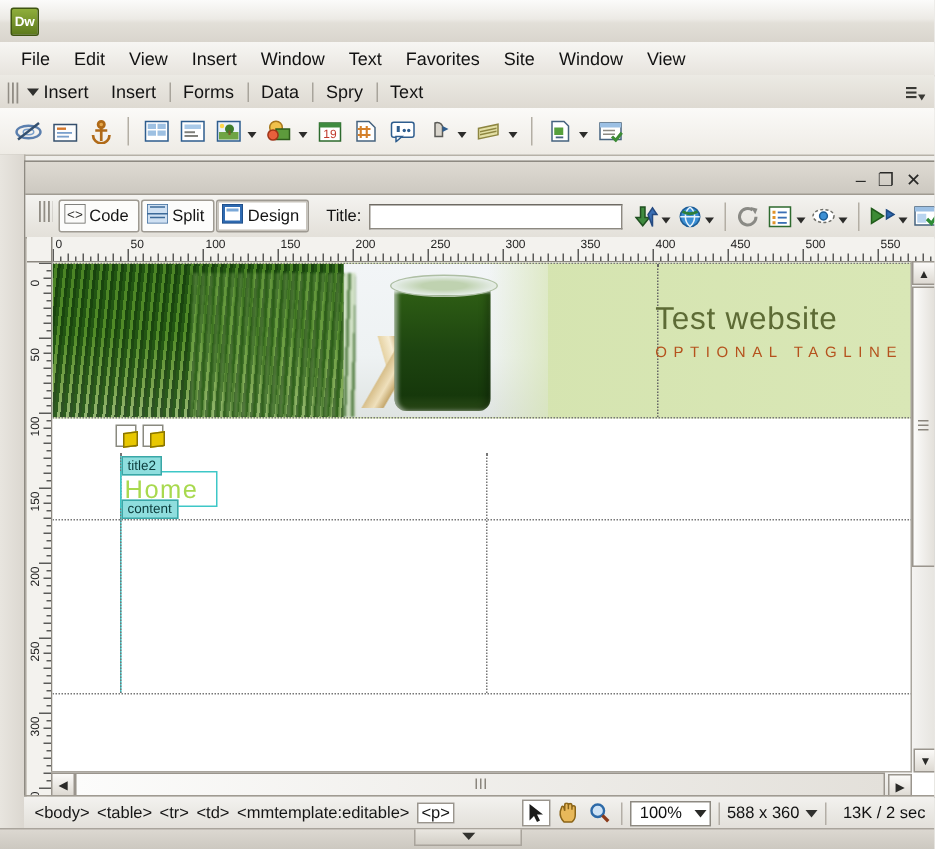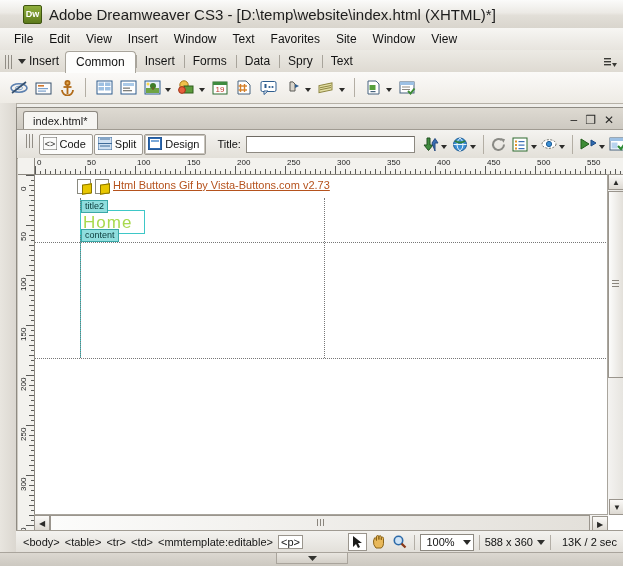--- a/index.html
+++ b/index.html
@@ -11,21 +11,21 @@
     -webkit-font-smoothing:none;
   }
   #app{position:relative;width:623px;height:566px;overflow:hidden;
        background:linear-gradient(to bottom,#f3f2ef 0%,#e9e7e2 50%,#dedbd4 100%);}
 
   
   .titlebar{position:absolute;left:0;top:0;width:623px;height:28px;
     background:linear-gradient(to bottom,#fbfbfa 0%,#eceae5 45%,#e2dfd8 55%,#d9d5cd 100%);
     border-bottom:1px solid #b9b4aa;
     display:flex;align-items:center;}
-  .dwicon{width:17px;height:17px;margin-left:23px;margin-right:7px;border-radius:2px;
+  .dwicon{width:17px;height:17px;margin-left:7px;margin-right:7px;border-radius:2px;
     background:linear-gradient(to bottom,#8fae3c,#5d7a1c);
     border:1px solid #3e5410;color:#fff;font-size:9px;font-weight:bold;
     display:flex;align-items:center;justify-content:center;line-height:1;
     font-family:"Liberation Sans",sans-serif;}
   .titletext{font-size:15px;color:#1d1d1d;font-family:"Liberation Sans",sans-serif;}
 
   
   .menubar{position:absolute;left:0;top:28px;width:623px;height:22px;
     background:linear-gradient(to bottom,#f7f6f3,#e7e4de);
     border-bottom:1px solid #c0bbb1;display:flex;align-items:center;padding-left:6px;}
@@ -197,21 +197,20 @@
   .leftedge{position:absolute;left:0;top:103px;width:16px;height:449px;
       background:linear-gradient(to right,#e8e5df,#dbd7d0);border-right:1px solid #b4afa6;}
 </style>
 </head>
 <body>
 
 <div id="app">
 
   <div class="titlebar">
     <div class="dwicon">Dw</div>
-    <div class="titletext">Adobe Dreamweaver CS3 - [D:\temp\website\index.html (XHTML)*]</div>
   </div>
 
   <div class="menubar">
     <div class="menuitem">File</div>
     <div class="menuitem">Edit</div>
     <div class="menuitem">View</div>
     <div class="menuitem">Insert</div>
     <div class="menuitem">Window</div>
     <div class="menuitem">Text</div>
     <div class="menuitem">Favorites</div>
@@ -220,21 +219,20 @@
     <div class="menuitem">View</div>
   </div>
 
   <div class="insertbar">
     <div class="gripper"></div>
     <div class="insert-label">
       <span class="caret-d"></span>
       <span>Insert</span>
     </div>
     <div class="tabs">
-      <div class="tab active">Common</div>
       <div class="tab">Insert</div>
       <div class="tab">Forms</div>
       <div class="tab">Data</div>
       <div class="tab">Spry</div>
       <div class="tab">Text</div>
     </div>
     <div class="panel-menu">
       <svg width="13" height="12">
           <g fill="#3a3a36">
         <rect x="0" y="1" width="7" height="1.4"></rect>
@@ -376,21 +374,20 @@
         <path d="M9 11 l2.5 2.5 l4-5" stroke="#3d8b35" stroke-width="2" fill="none"></path>
         </svg>
     </div>
   </div>
 
   <div class="leftedge"></div>
 
   <div class="docwin">
 
     <div class="doctabbar">
-      <div class="doctab">index.html*</div>
       <div class="winbtns">
         <span class="wbtn">–</span>
         <span class="wbtn">❐</span>
         <span class="wbtn">✕</span>
       </div>
     </div>
 
     <div class="doctoolbar">
       <div class="gripper" style="margin-bottom:6px;"></div>
       <div class="viewbtn">
@@ -711,30 +708,45 @@
             <div class="vtick" style="top: 340px; width: 5px;"></div>
             <div class="vtick" style="top: 345px; width: 3px;"></div>
             <div class="vtick" style="top: 350px; width: 8px;"></div>
             <div class="vnum" style="top: 366px;">350</div>
             <div class="vtick" style="top: 355px; width: 3px;"></div>
           </div>
       </div>
 
       <div class="page">
 
+        <div class="hdr">
+          <div class="photo">
+            <div class="whitebg"></div>
+            <div class="grass"></div>
+            <div class="grass2"></div>
+            <div class="sticks"></div>
+            <div class="glass"></div>
+            <div class="glassrim"></div>
+            <div class="fadeR"></div>
+          </div>
+          <div class="hdr-dotted-v"></div>
+          <div class="hdrtxt">
+            <div class="sitetitle">Test website</div>
+            <div class="tagline">OPTIONAL TAGLINE</div>
+          </div>
+        </div>
 
 
         <div class="linkrow">
           <span style="position:absolute;left:42px;top:4px;">
             <span class="brokenimg"><span class="pg"></span><span class="sq"></span></span>
           </span>
           <span style="position:absolute;left:60px;top:4px;">
             <span class="brokenimg"><span class="pg"></span><span class="sq"></span></span>
           </span>
-          <a class="vblink" href="#" style="position:absolute;left:78px;top:4px;">Html Buttons Gif by Vista-Buttons.com v2.73</a>
         </div>
 
         <div class="contentzone">
           <div class="leftrail" style="left:45px;"></div>
           <div class="dottedcol" style="left:45px;"></div>
           <div class="dottedcol" style="left:289px;"></div>
           <div class="taglabel" style="left:46px;top:2px;">title2</div>
           <div class="selbox" style="left:45px;top:12px;width:63px;height:22px;"></div>
           <div class="homehead" style="left:48px;top:15px;">Home</div>
           <div class="taglabel" style="left:46px;top:31px;">content</div>

